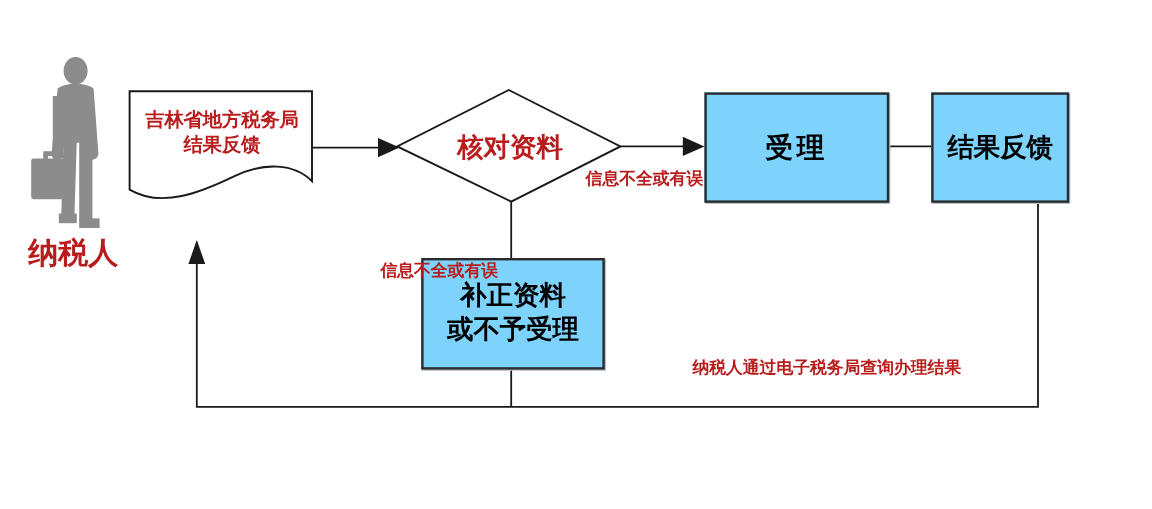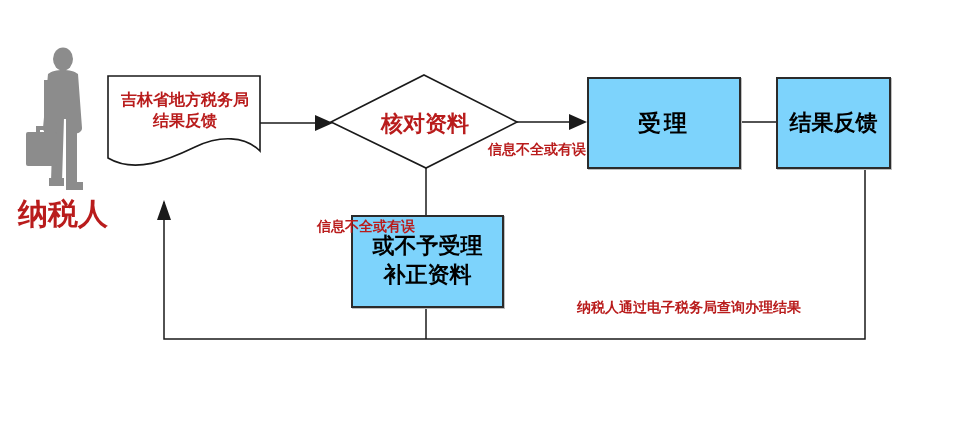--- a/index.html
+++ b/index.html
@@ -19,21 +19,21 @@
     text-align:center; color:#000; font-weight:bold;
     box-shadow:1px 1px 0 #bfbfbf;
     font-family:Liberation Mono, monospace;
   }
   .node-accept   { left:587px; top:77px;  width:154px; height:92px; font-size:23px; letter-spacing:3px; }
   .node-feedback { left:776px; top:77px;  width:115px; height:92px; font-size:22px; }
   .node-correct  { left:351px; top:215px; width:153px; height:93px; font-size:22px; line-height:29px; }
 
   .lbl-portal   { left:112px; top:89px; width:146px; text-align:center; font-size:16px; line-height:21px; white-space:normal; }
   .lbl-diamond  { left:355px; top:111px; width:140px; text-align:center; font-size:22px; }
-  .lbl-actor    { left:18px;  top:197px; width:86px; text-align:center; font-size:30px; }
+  .lbl-actor    { left:18px;  top:197px; width:86px; text-align:center; font-size:25px; }
   .lbl-complete { left:488px; top:141px; font-size:14px; }
   .lbl-incomplete { left:317px; top:186px; font-size:14px;margin-top:32px; }
   .lbl-query    { left:577px; top:299px; font-size:14px; }
 </style>
 </head>
 <body>
 
 <div class="stage">
 
   <svg class="layer-svg" width="960" height="424" viewBox="0 0 960 424">
@@ -88,22 +88,22 @@
 
   <div class="node node-accept">
     <span>受理</span>
   </div>
 
   <div class="node node-feedback">
     <span>结果反馈</span>
   </div>
 
   <div class="node node-correct">
+    <span>补正资料</span>
     <span>或不予受理</span>
-    <span>补正资料</span>
   </div>
 
   <div class="lbl lbl-actor">纳税人</div>
 
   <div class="lbl lbl-complete">信息不全或有误</div>
 
   <div class="lbl lbl-incomplete">信息不全或有误</div>
 
   <div class="lbl lbl-query">纳税人通过电子税务局查询办理结果</div>
 

